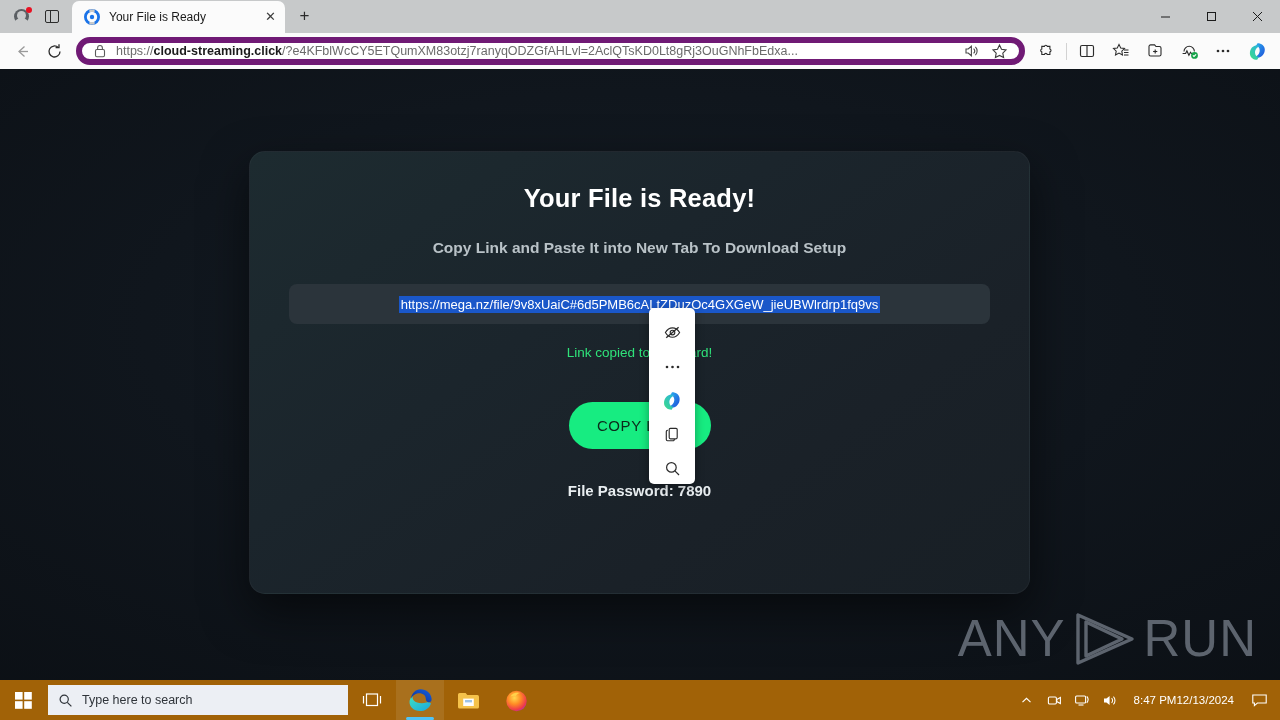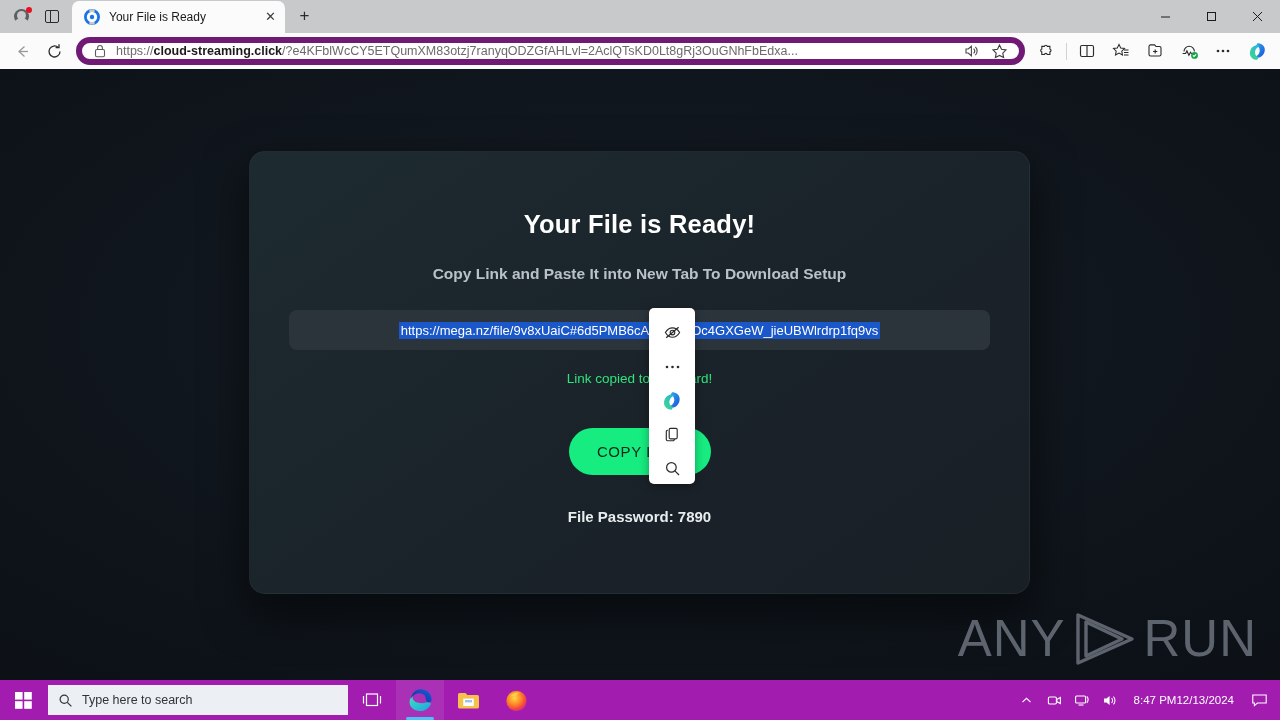--- a/index.html
+++ b/index.html
@@ -124,21 +124,21 @@
   }
   .card {
     position: absolute; left: 249px; top: 82px; width: 781px; height: 443px;
     border-radius: 16px;
     background: linear-gradient(145deg, #1d2b30 0%, #1b252c 38%, #1a2128 70%, #181f25 100%);
     box-shadow: 0 18px 46px rgba(0,0,0,.55);
     border: 1px solid rgba(255,255,255,.035);
     text-align: center;
   }
   .card-title {
-    margin-top: 58px; font-size: 25.5px; font-weight: 700; color: #ffffff;
+    margin-top: 32px; font-size: 25.5px; font-weight: 700; color: #ffffff;
     letter-spacing: .2px;
   }
   .card-sub {
     margin-top: 26px; font-size: 15.5px; color: #b9c2c7; font-weight: 700;
   }
   .link-field {
     margin: 27px auto 0; width: 701px; height: 40px;
     background: #2b343b; border-radius: 8px;
     display: flex; align-items: center; justify-content: center;
     overflow: hidden;
@@ -180,21 +180,21 @@
     position: absolute; right: 23px; bottom: 12px;
     display: flex; align-items: center; gap: 0;
     color: #7c8490; opacity: .72;
     font-size: 51px; font-weight: 400; letter-spacing: 1px;
     font-family: "Liberation Sans", sans-serif;
   }
 
   
   .taskbar {
     position: absolute; left: 0; bottom: 0; width: 1280px; height: 40px;
-    background: #a21caf; display: flex; align-items: center;
+    background: #a16207; display: flex; align-items: center;
   }
   .start-btn {
     width: 46px; height: 40px; display: flex; align-items: center; justify-content: center;
   }
   .tb-search {
     width: 300px; height: 30px; margin-left: 2px; background: #eceff4;
     display: flex; align-items: center; padding: 0 10px; gap: 9px;
   }
   .tb-search-ph { font-size: 12.5px; color: #2f343a; }
   .task-ico {

